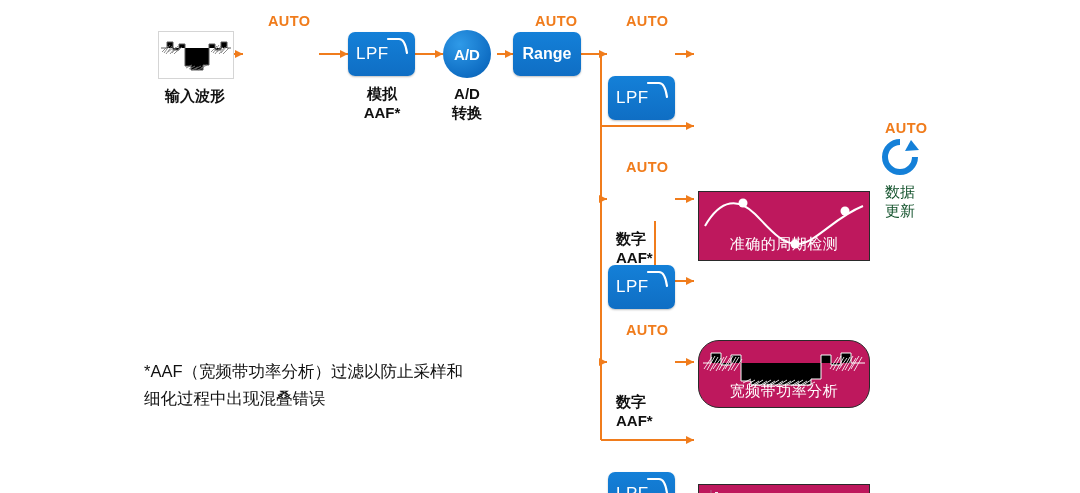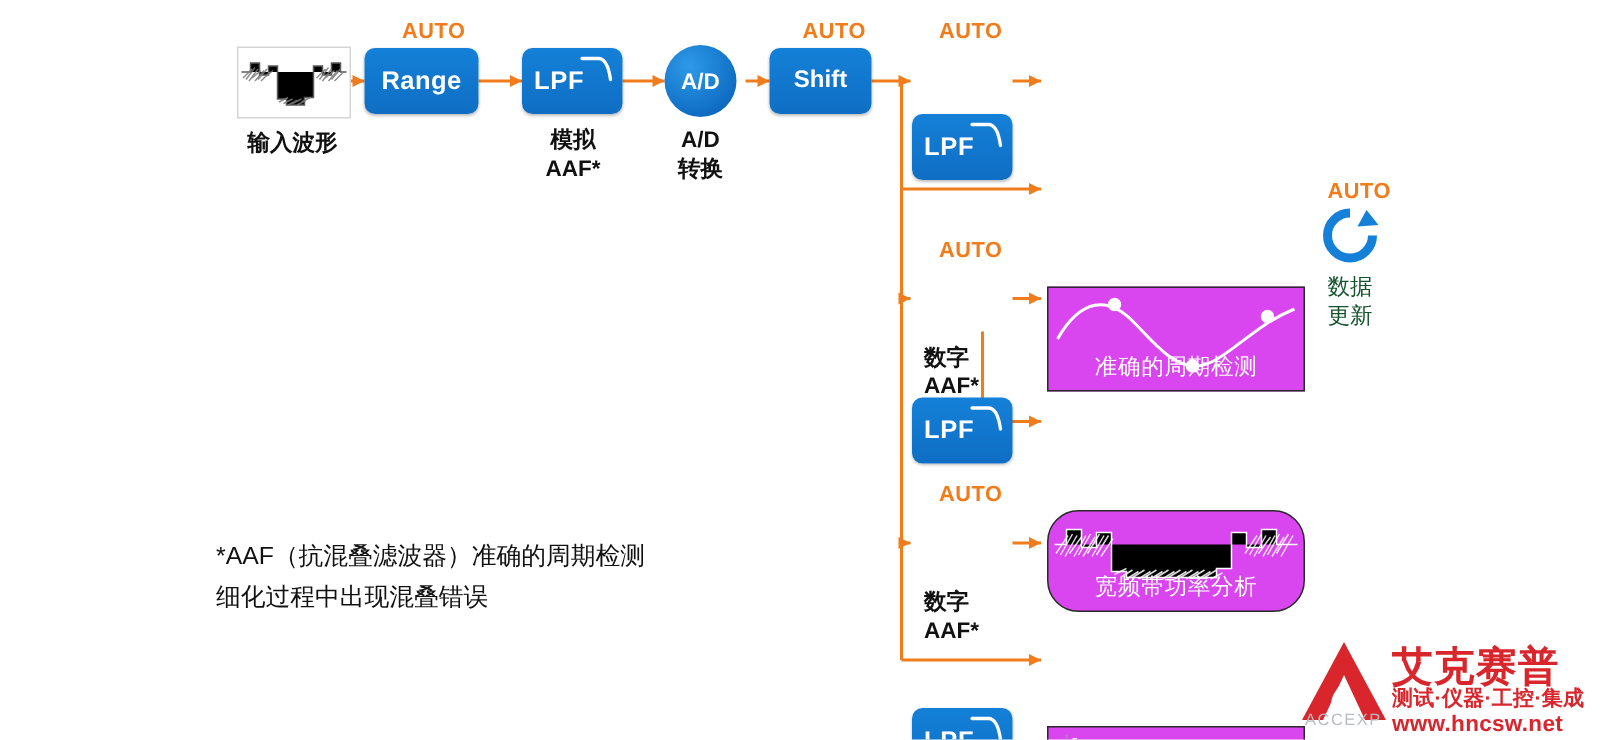--- a/index.html
+++ b/index.html
@@ -39,21 +39,21 @@
     background: linear-gradient(180deg, #1480d8 0%, #0f6ec4 100%);
     border-radius: 7px;
     box-shadow: 0 1px 2px rgba(0,0,0,.25);
     position: relative;
   }
   .lpf-box .lpf-text {
     position: absolute;
     left: 8px; top: 50%;
     transform: translateY(-50%);
     color: #fff;
-    font-weight: bold;
+    font-weight: normal;
     font-size: 17px;
     letter-spacing: .5px;
   }
   .lpf-box svg { position: absolute; right: 5px; top: 4px; }
 
   
   .adcircle {
     background: radial-gradient(circle at 35% 30%, #2f9ae8 0%, #0f6ec4 70%, #0a5da8 100%);
     border-radius: 50%;
     color: #fff;
@@ -79,21 +79,21 @@
     color: #111111;
     font-size: 15px;
     line-height: 19px;
     text-align: center;
     white-space: pre-line;
     font-weight: bold;
   }
 
   
   .panel {
-    background: #d946ef;
+    background: #be185d;
     border: 1px solid #2a2a2a;
     position: relative;
     overflow: hidden;
   }
   .panel .plabel {
     position: absolute;
     left: 0; right: 0; bottom: 6px;
     color: #ffffff;
     font-size: 15px;
     text-align: center;
@@ -215,43 +215,40 @@
         <path d="M3,20 L9,14 M5,21 L11,13 M7,22 L13,14 M9,20 L15,15 M11,22 L17,15 M13,21 L19,14 M15,22 L21,16 M17,20 L23,15"></path>
         <path d="M52,20 L58,14 M54,21 L60,13 M56,22 L62,14 M58,20 L64,15 M60,22 L66,15 M62,21 L68,14 M64,22 L70,16"></path>
         <path d="M27,36 L33,33 M30,37 L36,34 M33,38 L39,35 M36,37 L42,34 M39,38 L45,35 M42,36 L48,33"></path>
       </g>
     </svg>
   </div>
   <div class="abs cap" style="left:145px;top:86px;width:100px;">输入波形</div>
 
   <div class="abs auto" style="left:258px;top:13px;">AUTO</div>
 
-  <div class="abs blk range" style="left:243px;top:32px;width:76px;height:44px;">
-    <span>Range</span>
-  </div>
 
   <div class="abs lpf-box" style="left:348px;top:32px;width:67px;height:44px;">
     <span class="lpf-text">LPF</span>
     <svg width="24" height="20" viewBox="0 0 24 20">
       <path d="M2,3 L13,3 Q19,3 21,17" stroke="#ffffff" stroke-width="2.2" fill="none" stroke-linecap="round"></path>
     </svg>
   </div>
   <div class="abs cap" style="left:343px;top:84px;width:78px;">模拟
 AAF*</div>
 
   <div class="abs adcircle" style="left:443px;top:30px;width:48px;height:48px;">
     <span>A/D</span>
   </div>
   <div class="abs cap" style="left:431px;top:84px;width:72px;">A/D
 转换</div>
 
   <div class="abs auto" style="left:525px;top:13px;">AUTO</div>
 
   <div class="abs blk shift" style="left:513px;top:32px;width:68px;height:44px;">
-    <span>Shift</span>
+    <span>Range</span>
   </div>
 
   <div class="abs auto" style="left:616px;top:13px;">AUTO</div>
 
   <div class="abs lpf-box" style="left:608px;top:32px;width:67px;height:44px;">
     <span class="lpf-text">LPF</span>
     <svg width="24" height="20" viewBox="0 0 24 20">
       <path d="M2,3 L13,3 Q19,3 21,17" stroke="#ffffff" stroke-width="2.2" fill="none" stroke-linecap="round"></path>
     </svg>
   </div>
@@ -341,27 +338,17 @@
   <div class="abs auto" style="left:875px;top:120px;">AUTO</div>
   <div class="abs" style="left:881px;top:138px;width:38px;height:38px;">
     <svg width="38" height="38" viewBox="0 0 38 38">
       <path d="M19,4 A15,15 0 1,0 34,19" stroke="#1480d8" stroke-width="6" fill="none" stroke-linecap="butt"></path>
       <polygon points="30,2 38,12 24,13" fill="#1480d8"></polygon>
     </svg>
   </div>
   <div class="abs dataupd-label" style="left:862px;top:182px;width:76px;">数据
 更新</div>
 
-  <div class="abs footnote" style="left:144px;top:358px;width:420px;">*AAF（抗混叠滤波器）准确的周期检测
+  <div class="abs footnote" style="left:144px;top:358px;width:420px;">*AAF（宽频带功率分析）过滤以防止采样和
 细化过程中出现混叠错误</div>
 
-  <div class="abs" style="left:866px;top:424px;width:214px;height:64px;">
-    <svg class="abs" style="left:0;top:2px;" width="62" height="58" viewBox="0 0 62 58">
-      <path d="M30,2 L58,54 L44,54 L30,24 L16,54 L2,54 Z" fill="#d8262c"></path>
-      <path d="M30,28 C24,34 20,40 22,46 C24,51 31,52 35,48 C38,44 36,37 30,28 Z" fill="#ffffff"></path>
-    </svg>
-    <div class="abs wm-text1" style="left:62px;top:2px;">艾克赛普</div>
-    <div class="abs wm-text2" style="left:62px;top:33px;">测试·仪器·工控·集成</div>
-    <div class="abs wm-text3" style="left:62px;top:50px;">www.hncsw.net</div>
-    <div class="abs wm-sub" style="left:4px;top:50px;">ACCEXP</div>
-  </div>
 
 </div>
 
 </body></html>

